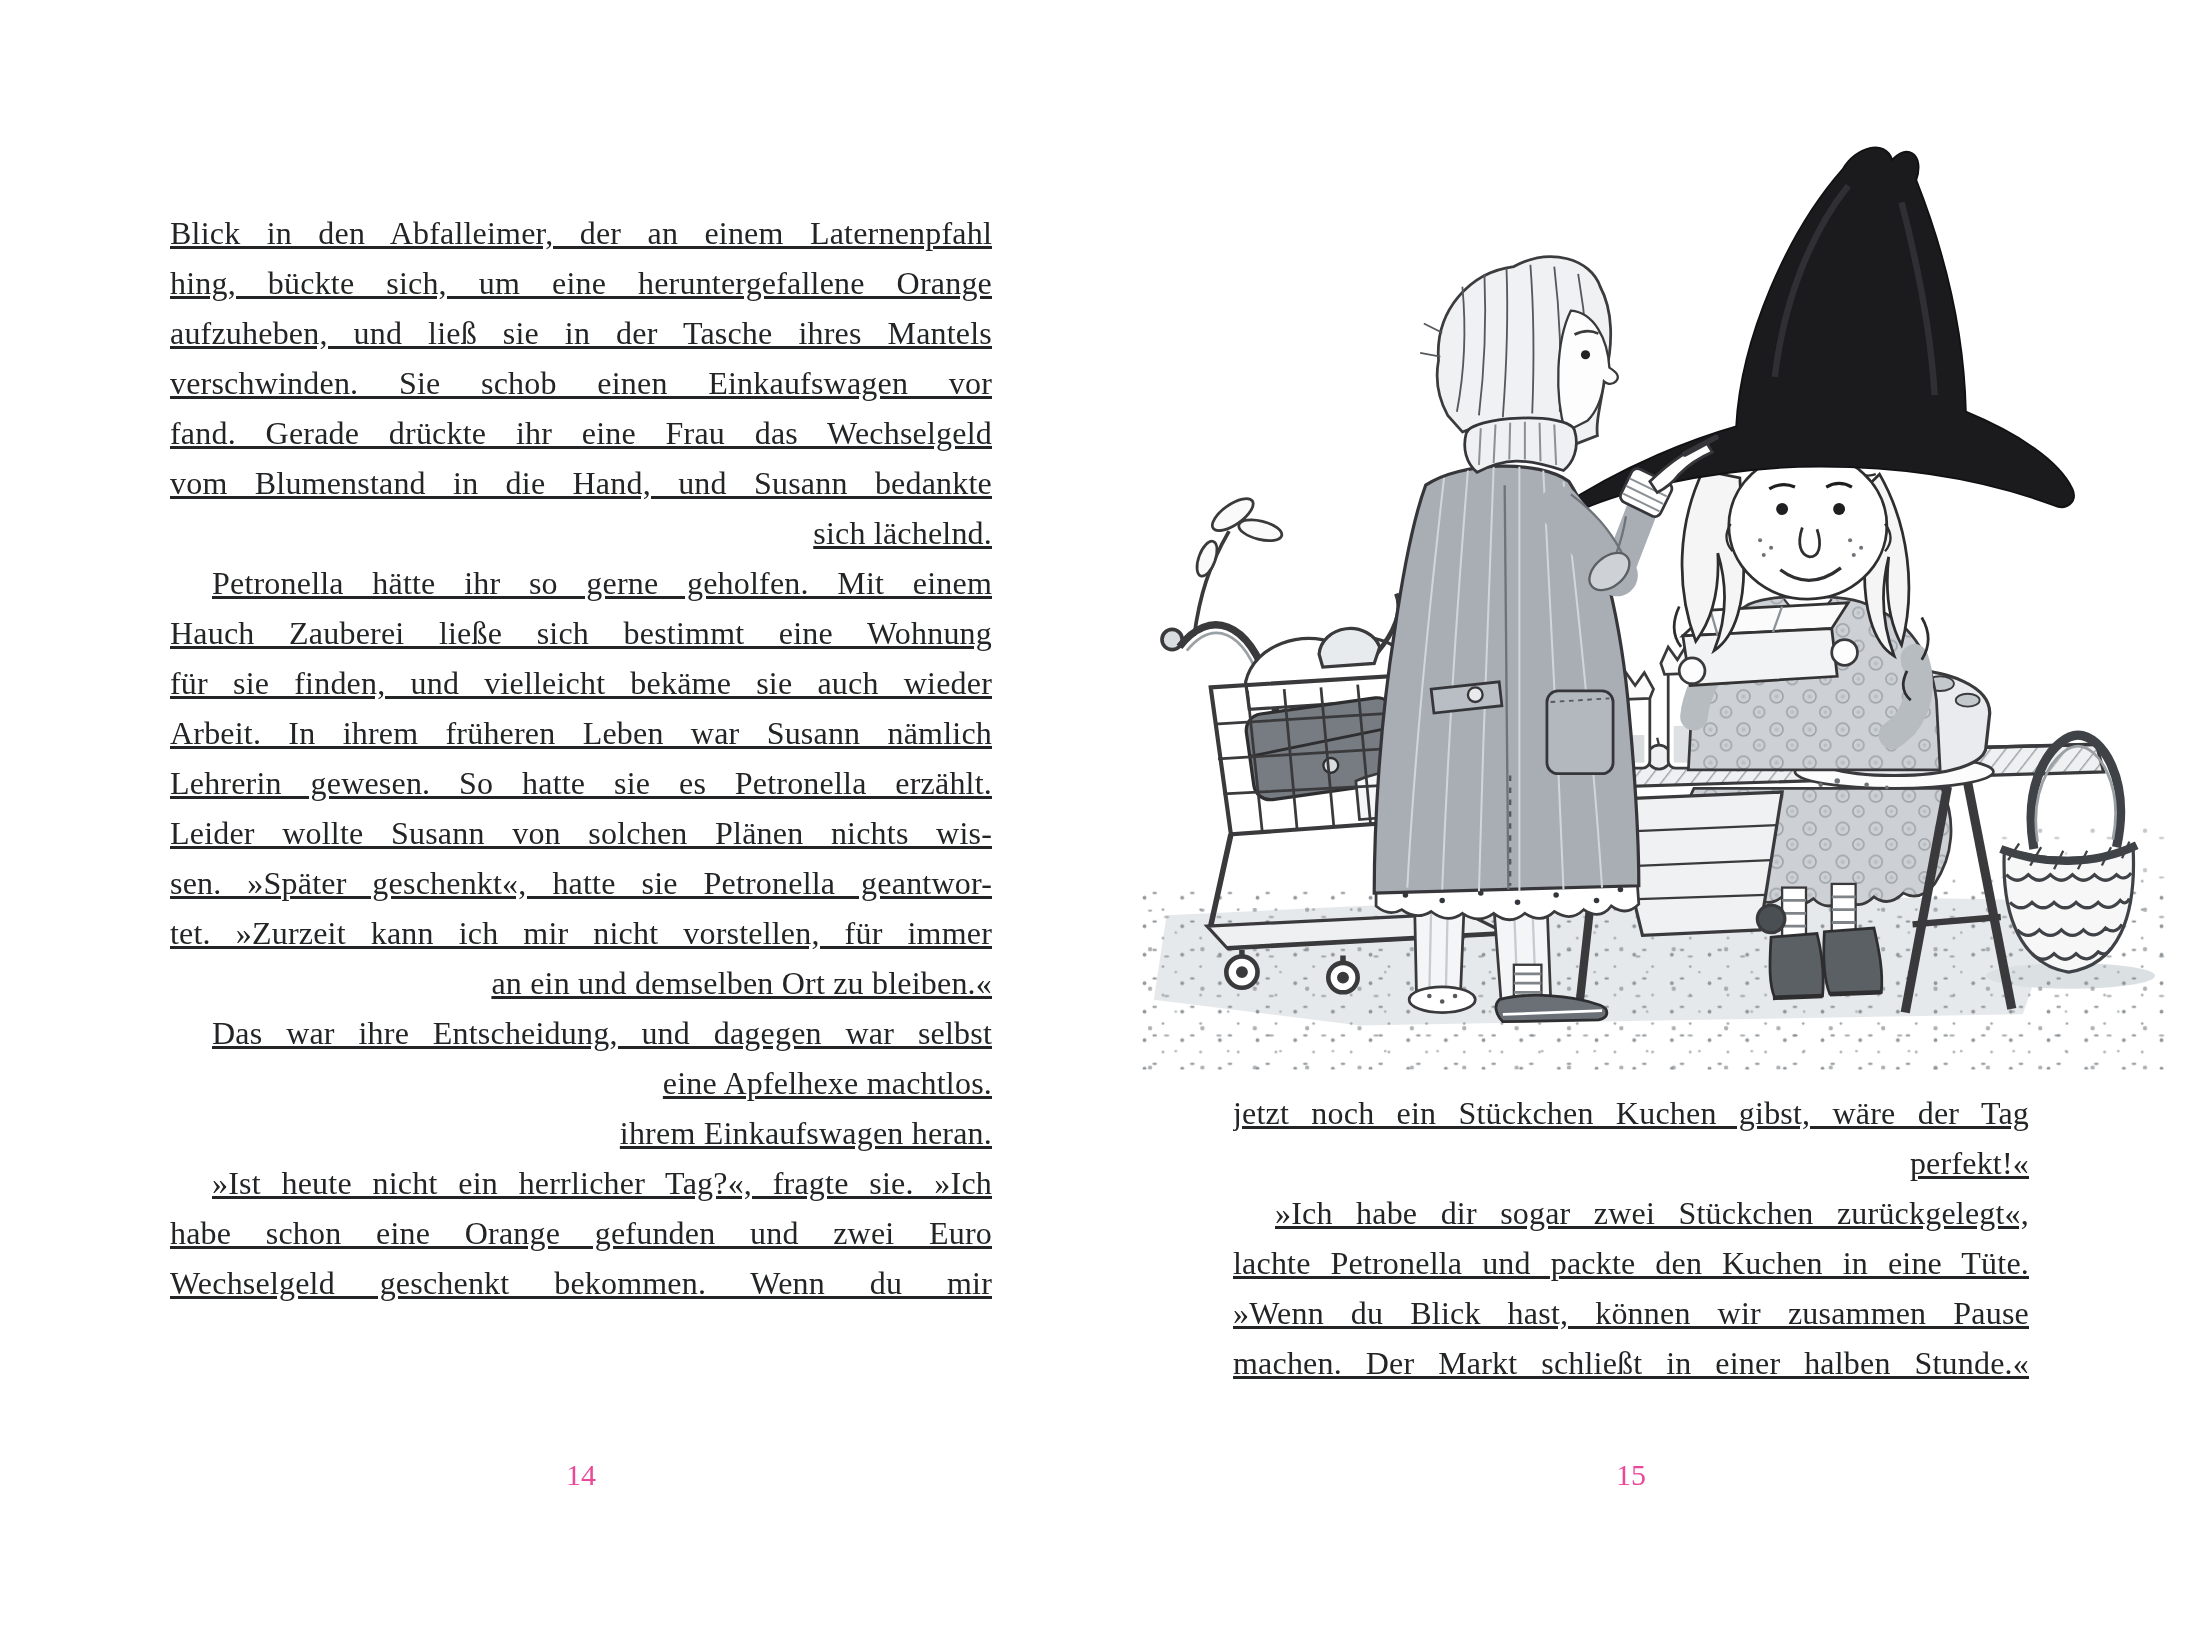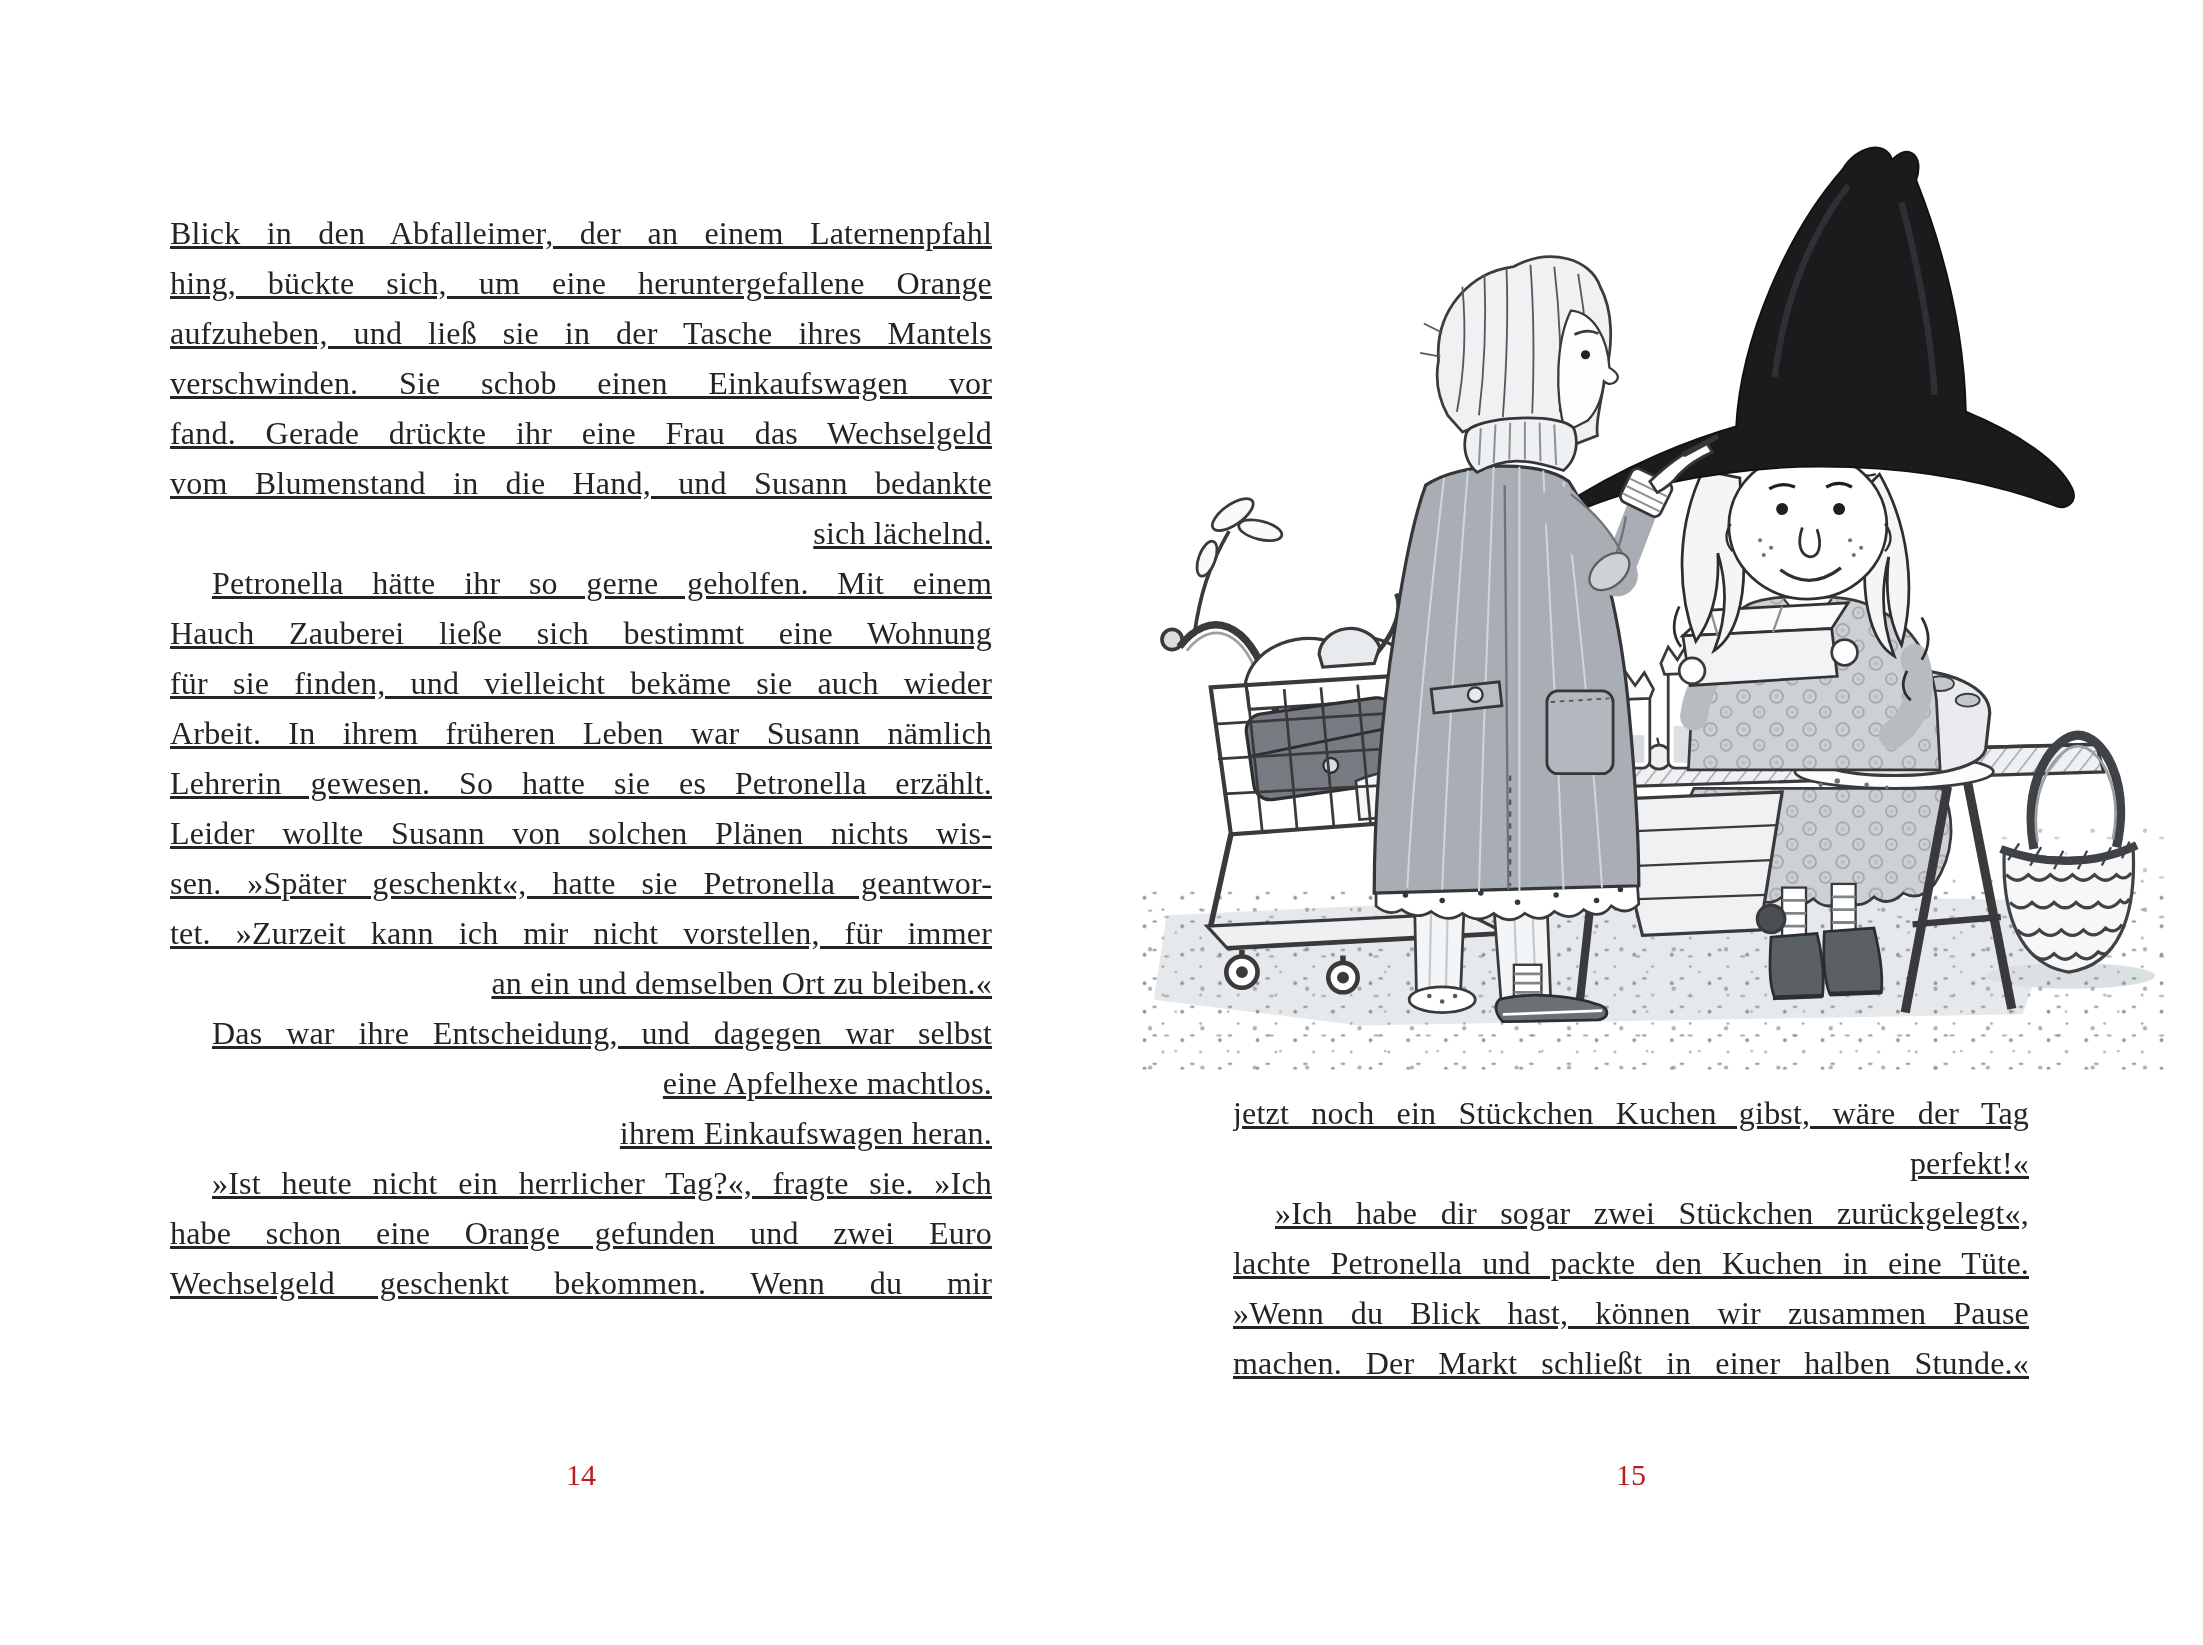--- a/index.html
+++ b/index.html
@@ -5,21 +5,21 @@
   html,body{margin:0;padding:0;}
   body{width:2204px;height:1646px;background:#ffffff;position:relative;overflow:hidden;
        font-family:"Liberation Serif","DejaVu Serif",serif;color:#222426;}
   .textblock{position:absolute;}
   .line{height:50px;line-height:50px;font-size:32px;text-align:justify;overflow:hidden;
         letter-spacing:0.2px;text-decoration:underline;}
   .line::after{content:"";display:inline-block;width:100%;}
   .line.last{text-align:right;}
   .line.last::after{content:none;}
   .line.indent{padding-left:42px;}
-  .pagenum{position:absolute;top:1458px;font-size:30px;text-align:center;color:#b91c1c;}
+  .pagenum{position:absolute;top:1458px;font-size:30px;text-align:center;color:#ec4899;}
   #leftText{left:170px;top:208px;width:822px;}
   #rightText{left:1233px;top:1088px;width:796px;}
   #leftNum{left:170px;width:822px;}
   #rightNum{left:1233px;width:796px;}
   #illu{position:absolute;left:1139px;top:92px;width:1029px;height:983px;}
 </style>
 </head>
 <body>
 
 <div class="textblock" id="leftText">

